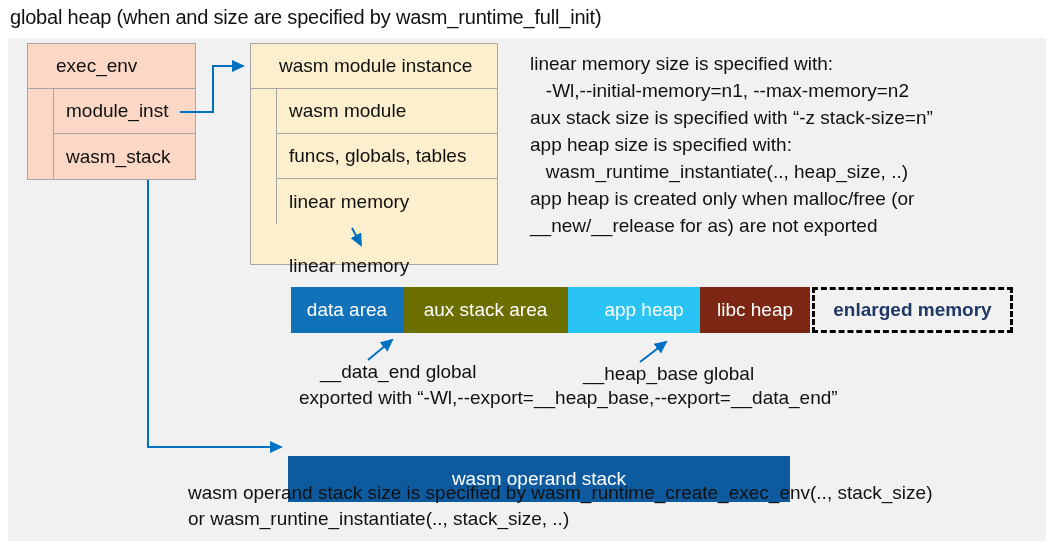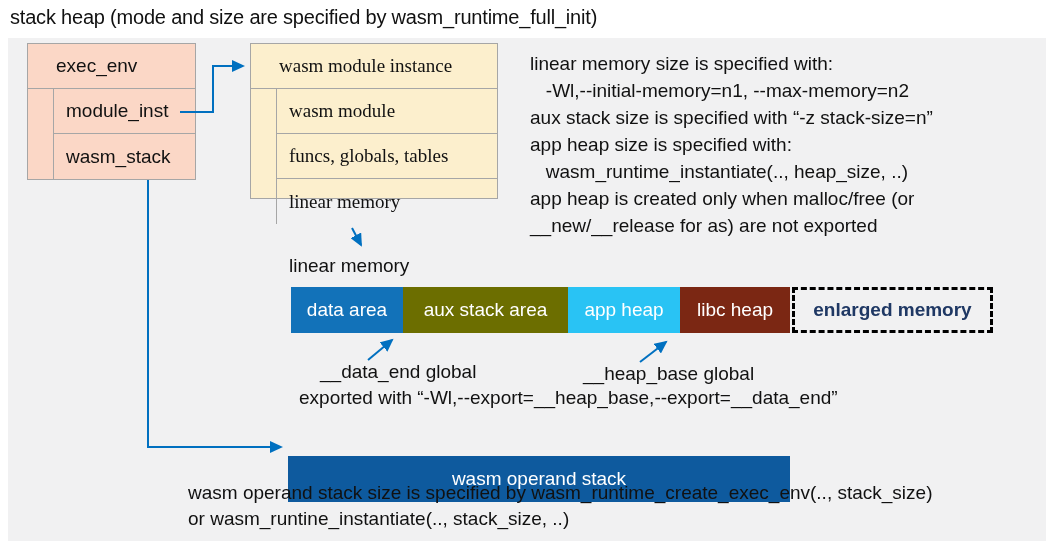--- a/index.html
+++ b/index.html
@@ -35,33 +35,33 @@
   
   #opstack{left:288px;top:424px;width:502px;height:46px;display:flex;
            align-items:center;justify-content:center;color:#fff;font-size:19px;margin-top:32px;}
   #arrows{left:0;top:0;width:1054px;height:547px;pointer-events:none;}
 </style>
 </head>
 <body>
 
 <div id="page">
 
-  <div class="abs" id="title">stack heap (mode and size are specified by wasm_runtime_full_init)</div>
+  <div class="abs" id="title">global heap (when and size are specified by wasm_runtime_full_init)</div>
 
   <div class="abs" id="panel" style="background-color: rgb(241, 241, 242);"></div>
 
   <div class="abs struct" style="left: 27px; top: 43px; width: 169px; height: 137px; background-color: rgb(251, 215, 198);">
     <div class="hdr">exec_env</div>
     <div class="rows">
       <div class="row">module_inst</div>
       <div class="row">wasm_stack</div>
     </div>
   </div>
 
-  <div class="abs struct" style="left: 250px; top: 43px; width: 248px; height: 156px; background-color: rgb(252, 239, 205); font-family: Liberation Serif, serif;">
+  <div class="abs struct" style="left: 250px; top: 43px; width: 248px; height: 222px; background-color: rgb(252, 239, 205);">
     <div class="hdr">wasm module instance</div>
     <div class="rows">
       <div class="row">wasm module</div>
       <div class="row">funcs, globals, tables</div>
       <div class="row">linear memory</div>
     </div>
   </div>
 
   <div class="abs notes" id="notes-right">
     <div>linear memory size is specified with:</div>
@@ -71,21 +71,21 @@
     <div>   wasm_runtime_instantiate(.., heap_size, ..)</div>
     <div>app heap is created only when malloc/free (or</div>
     <div>__new/__release for as) are not exported</div>
   </div>
 
   <div class="abs" id="lm-label">linear memory</div>
 
   <div class="abs" id="membar">
     <div class="seg" style="width: 112px; background-color: rgb(18, 114, 185);">data area</div>
     <div class="seg" style="width: 165px; background-color: rgb(108, 110, 0);">aux stack area</div>
-    <div class="seg" style="width: 112px; background-color: rgb(41, 195, 244);">app heap</div>
+    <div class="seg" style="width: 112px; background-color: rgb(41, 195, 244); padding-left: 20px;">app heap</div>
     <div class="seg" style="width: 110px; background-color: rgb(123, 39, 19); text-align: right;">libc heap</div>
     <div class="seg" id="seg-enlarged" style="width: 201px; color: rgb(31, 56, 100);">enlarged memory</div>
   </div>
 
   <div class="abs ann" id="ann-dataend">__data_end global</div>
   <div class="abs ann" id="ann-heapbase">__heap_base global</div>
   <div class="abs ann" id="ann-exported">exported with “-Wl,--export=__heap_base,--export=__data_end”</div>
 
   <div class="abs" id="opstack" style="background-color: rgb(14, 90, 158);">
     <span>wasm operand stack</span>

